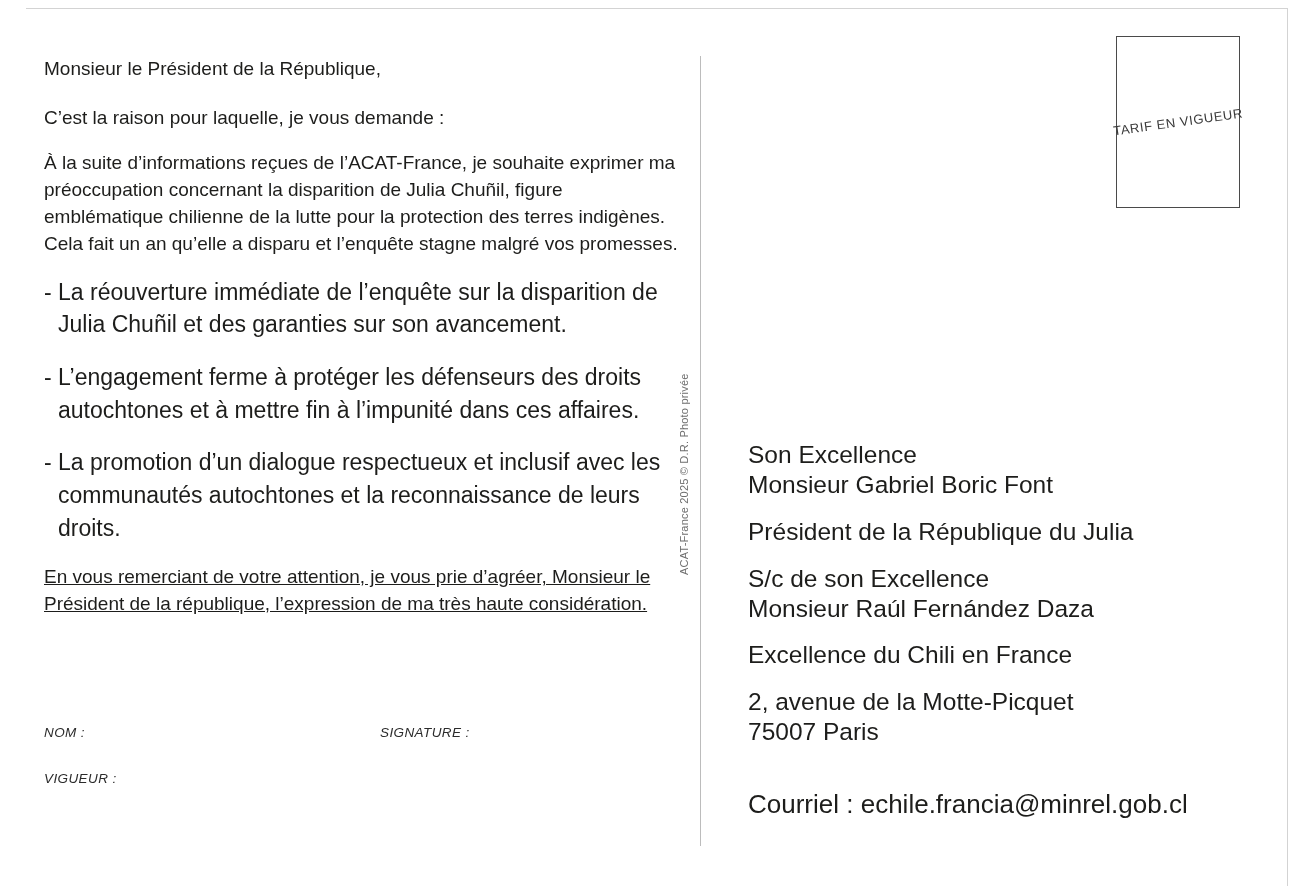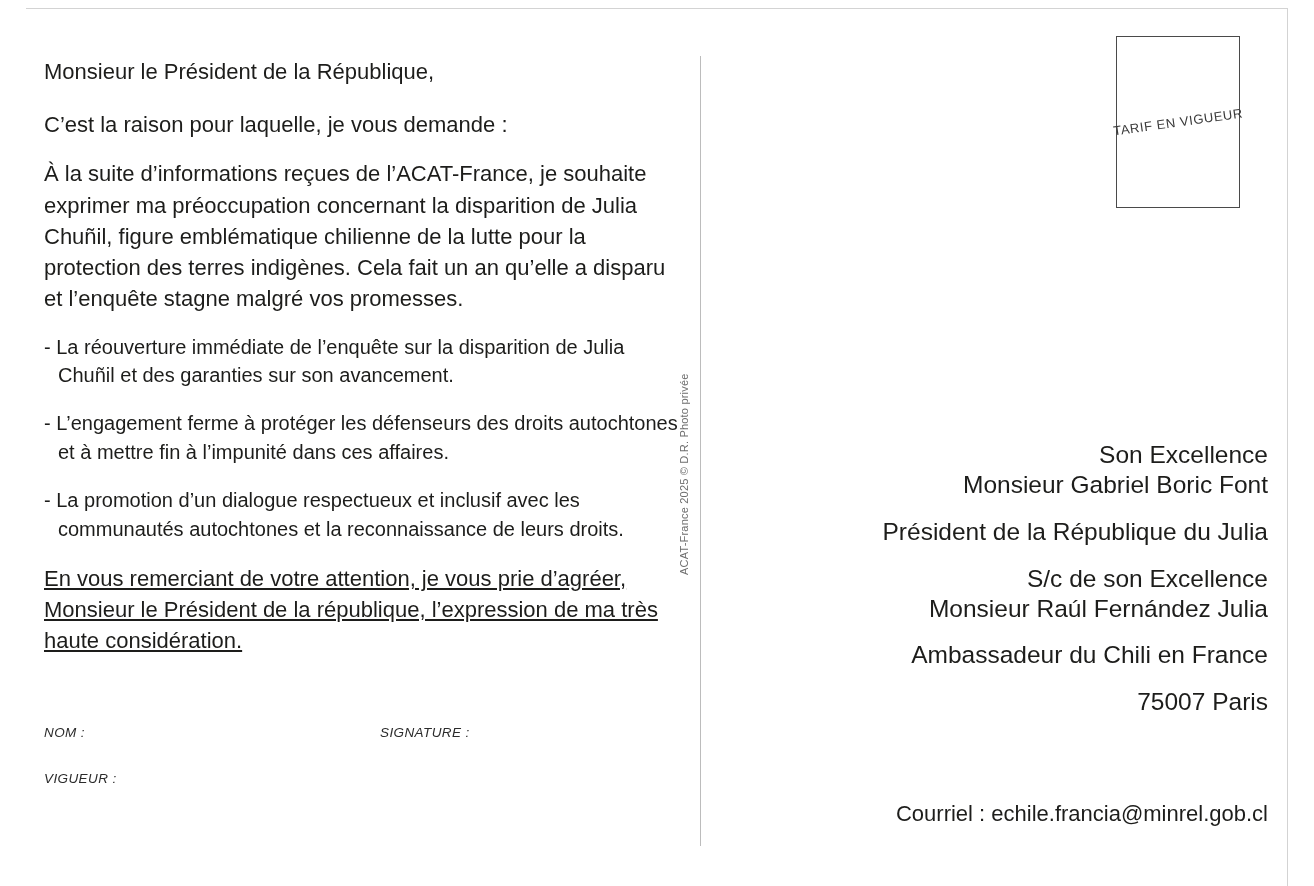--- a/index.html
+++ b/index.html
@@ -39,32 +39,32 @@
 
   
   .message {
     position: absolute;
     left: 44px;
     top: 56px;
     width: 640px;
   }
   .message p {
     margin: 0 0 18px 0;
-    font-size: 22px;
+    font-size: 19px;
     line-height: 1.42;
     color: #1d1d1b;
   }
   .message p.salutation {
     margin-bottom: 22px;
   }
   .message .bullet {
     margin: 0 0 20px 0;
     padding-left: 14px;
     text-indent: -14px;
-    font-size: 20px;
+    font-size: 23px;
     line-height: 1.42;
   }
   .message .closing {
     margin-top: 18px;
     text-decoration: underline;
   }
 
   
   .form-fields {
     position: absolute;
@@ -134,29 +134,27 @@
     top: 440px;
     width: 520px;
     color: #1d1d1b;
   }
   .address .line {
     font-size: 24.5px;
     line-height: 1.22;
   }
   .address .group {
     margin-bottom: 17px;
-    text-align: right;
   }
   .address .group:last-child {
     margin-bottom: 0;
   }
   .address .email {
-    margin-top: 84px;
-    font-size: 22px;
-    text-align: right;
+    margin-top: 42px;
+    font-size: 26px;
   }
 </style>
 </head>
 <body>
 
 <div class="postcard">
 
   <div class="edge-top"></div>
   <div class="edge-right"></div>
 
@@ -190,24 +188,25 @@
   <div class="address">
     <div class="group">
       <div class="line">Son Excellence</div>
       <div class="line">Monsieur Gabriel Boric Font</div>
     </div>
     <div class="group">
       <div class="line">Président de la République du Julia</div>
     </div>
     <div class="group">
       <div class="line">S/c de son Excellence</div>
-      <div class="line">Monsieur Raúl Fernández Julia</div>
-    </div>
-    <div class="group">
-      <div class="line">Ambassadeur du Chili en France</div>
-    </div>
-    <div class="group">
+      <div class="line">Monsieur Raúl Fernández Daza</div>
+    </div>
+    <div class="group">
+      <div class="line">Excellence du Chili en France</div>
+    </div>
+    <div class="group">
+      <div class="line">2, avenue de la Motte-Picquet</div>
       <div class="line">75007 Paris</div>
     </div>
     <div class="email">Courriel : echile.francia@minrel.gob.cl</div>
   </div>
 
 </div>
 
 </body></html>

